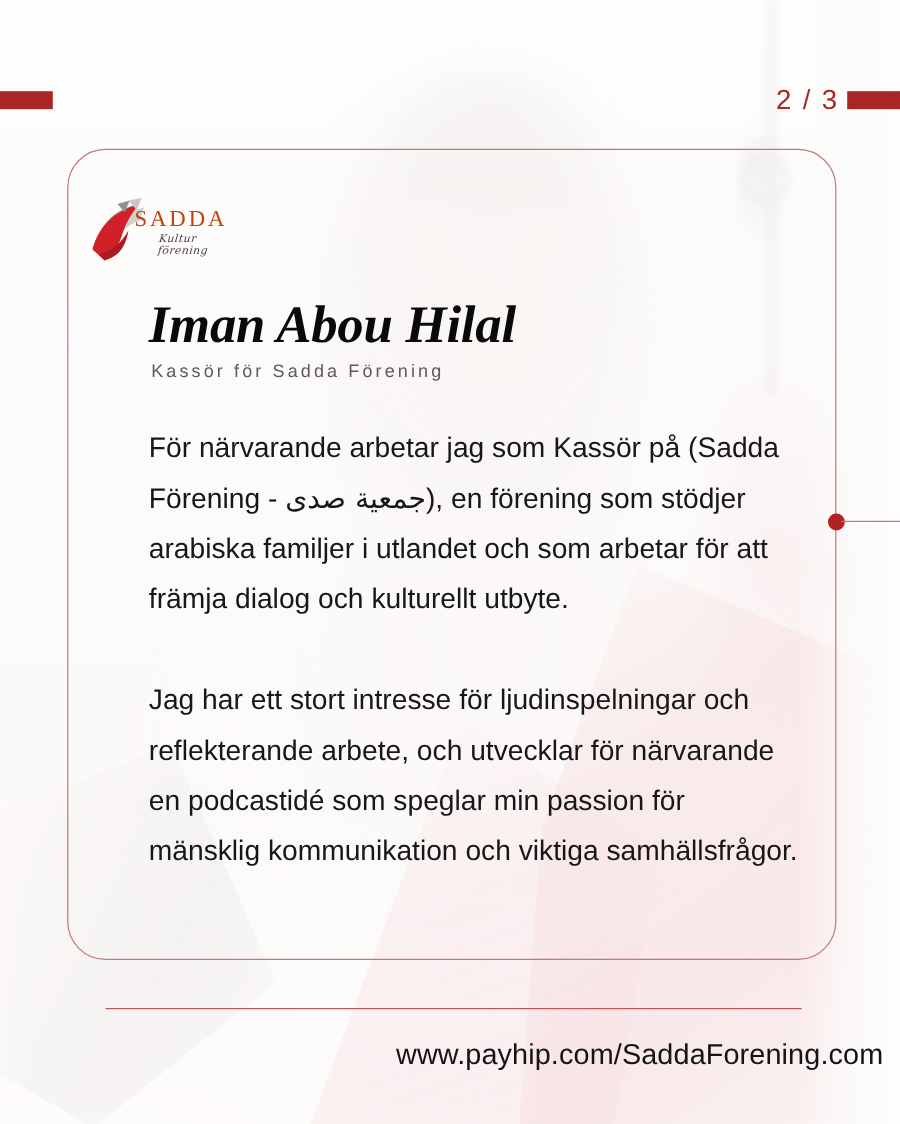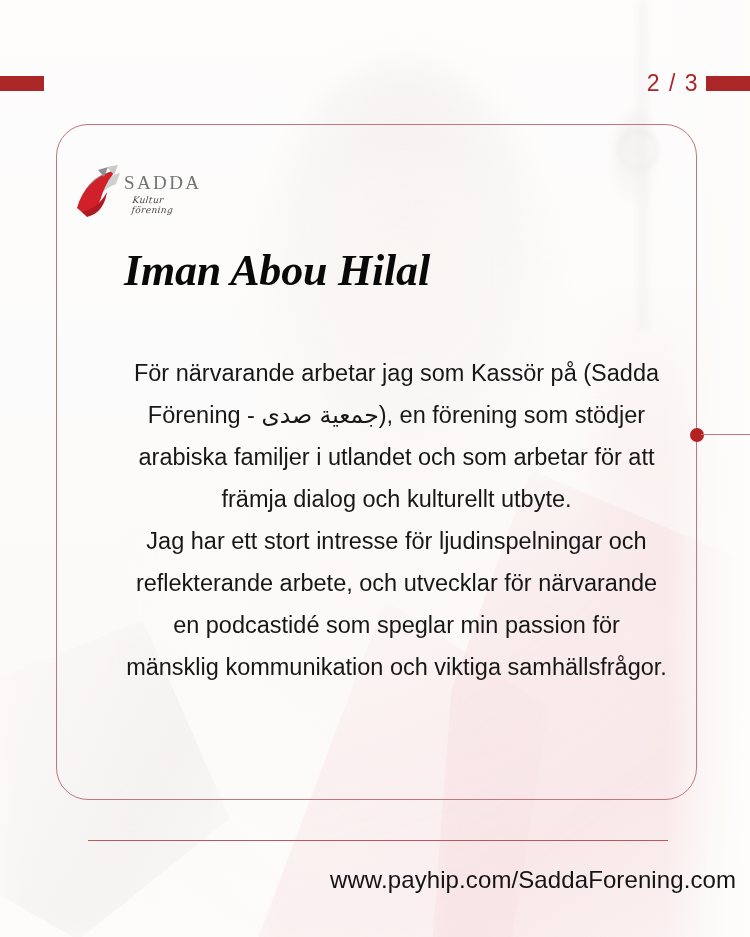--- a/index.html
+++ b/index.html
@@ -249,26 +249,26 @@
     position: absolute;
     left: 74px;
     top: 164px;
     width: 130px;
     height: 56px;
   }
   .logo svg { display: block; }
 
   .logo-wordmark {
     position: absolute;
-    left: 50px;
+    left: 38px;
     top: 8px;
     font-family: "Liberation Serif", serif;
     font-size: 19px;
     letter-spacing: 2.4px;
-    color: #737373;
+    color: #c2410c;
   }
   .logo-tagline {
     position: absolute;
     left: 58px;
     top: 31px;
     font-family: "DejaVu Serif", serif;
     font-style: italic;
     font-size: 9px;
     letter-spacing: 0.4px;
     color: #4a3f3f;
@@ -302,24 +302,23 @@
   
   .body-copy {
     position: absolute;
     left: 124px;
     top: 352px;
     width: 545px;
     font-family: "Liberation Sans", sans-serif;
     font-size: 23.5px;
     line-height: 42px;
     color: #171717;
-    text-align: center;
   }
   .body-copy p { margin: 0; }
-  .body-copy p + p { }
+  .body-copy p + p { margin-top: 42px; }
   .arabic { font-family: "DejaVu Sans", sans-serif; }
 
   
   .footer-rule {
     position: absolute;
     left: 88px;
     top: 840px;
     width: 580px;
     height: 1px;
     background: #b9575d;
@@ -379,20 +378,21 @@
       <path d="M3 44 C8 25, 21 12, 42 6 C34 16, 30 24, 27 34 C24 43, 19 49, 10 50 Z" fill="#d0202a"></path>
       <path d="M8 48 C18 46, 27 39, 33 28 C31 41, 25 50, 13 53 Z" fill="#b01822"></path>
       <path d="M24 6 L34 3 L30 13 Z" fill="#8f8f8f"></path>
       <path d="M33 3 L44 1 L40 11 Z" fill="#c8c8c8"></path>
     </svg>
     <div class="logo-wordmark">SADDA</div>
     <div class="logo-tagline">Kultur förening</div>
   </div>
 
   <div class="person-name">Iman Abou Hilal</div>
+  <div class="person-role">Kassör för Sadda Förening</div>
 
   <div class="body-copy">
     <p><span>För närvarande arbetar jag som Kassör på (Sadda Förening - </span><span class="arabic">جمعية صدى</span><span>), en förening som stödjer arabiska familjer i utlandet och som arbetar för att främja dialog och kulturellt utbyte.</span></p>
     <p>Jag har ett stort intresse för ljudinspelningar och reflekterande arbete, och utvecklar för närvarande en podcastidé som speglar min passion för mänsklig kommunikation och viktiga samhällsfrågor.</p>
   </div>
 
   <div class="footer-rule"></div>
   <div class="footer-url">www.payhip.com/SaddaForening.com</div>
 
 </div>

